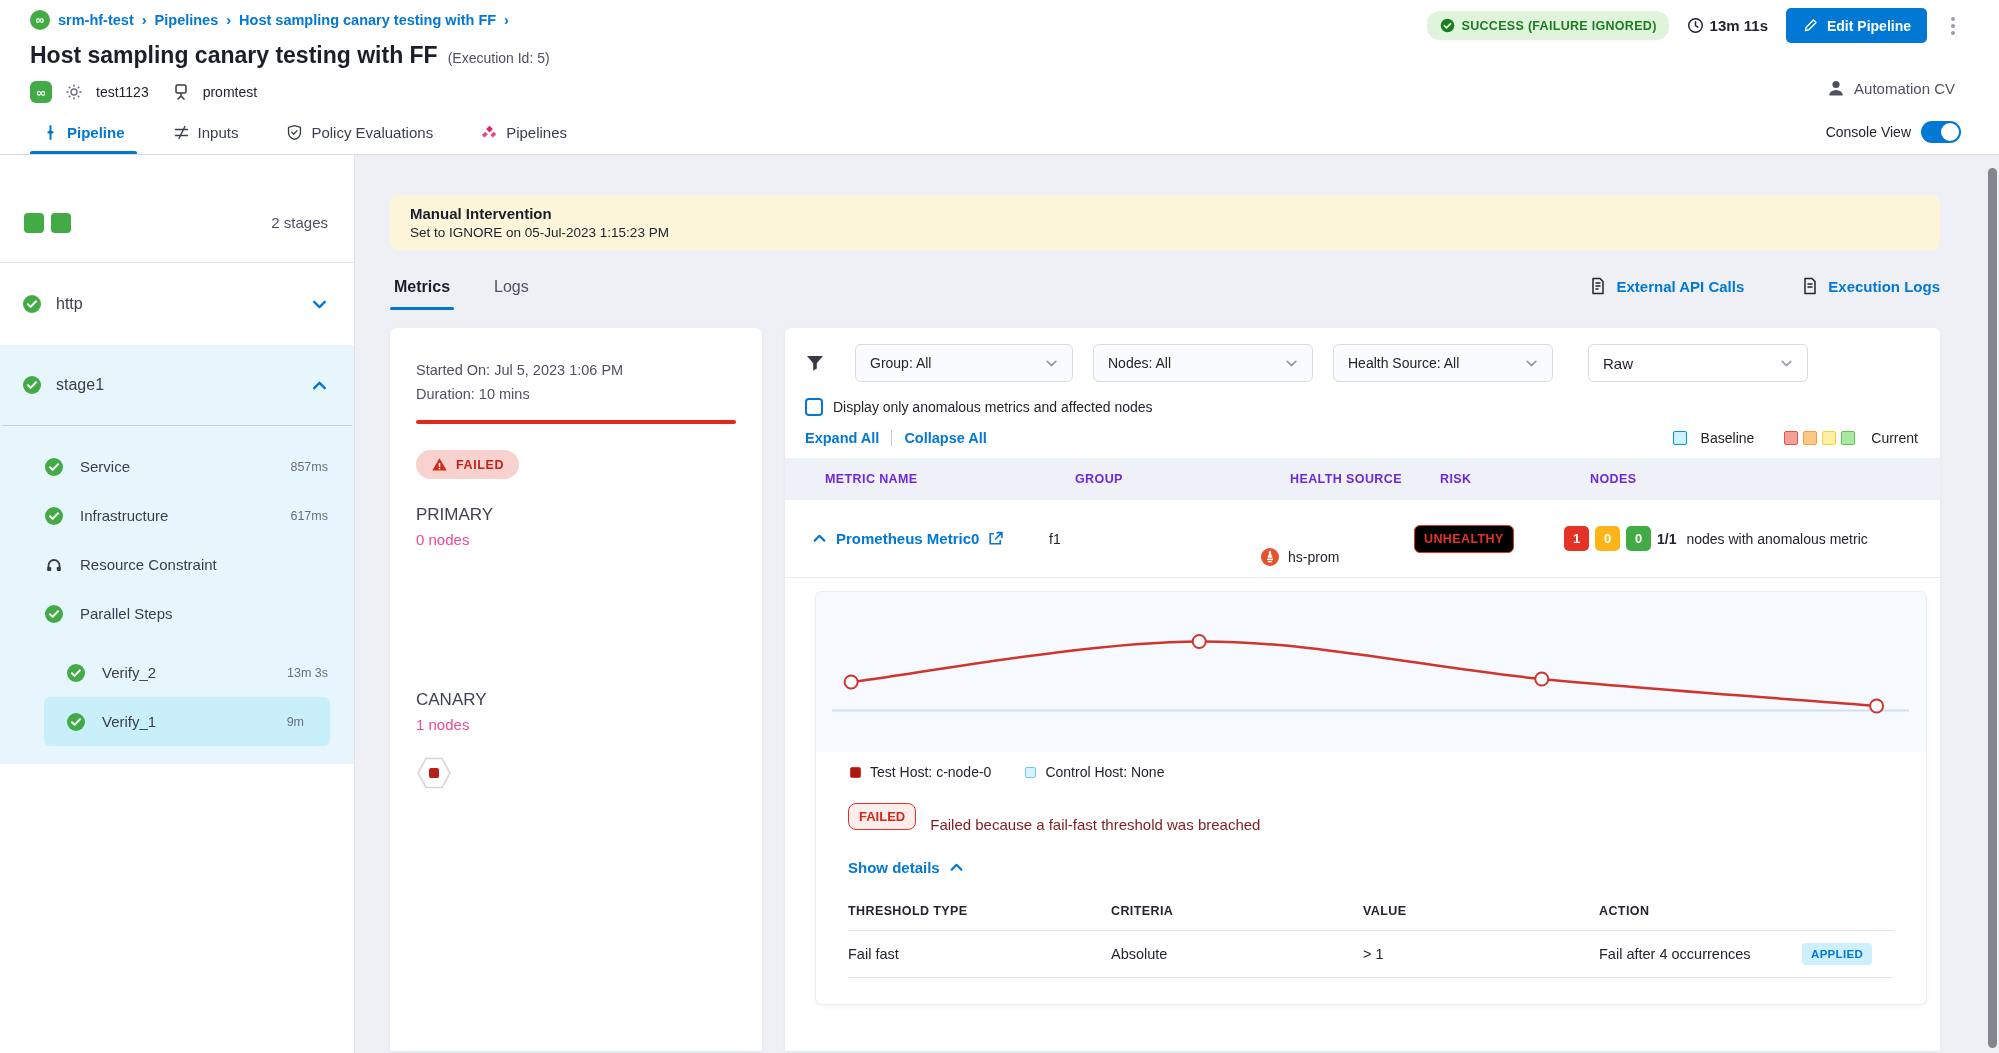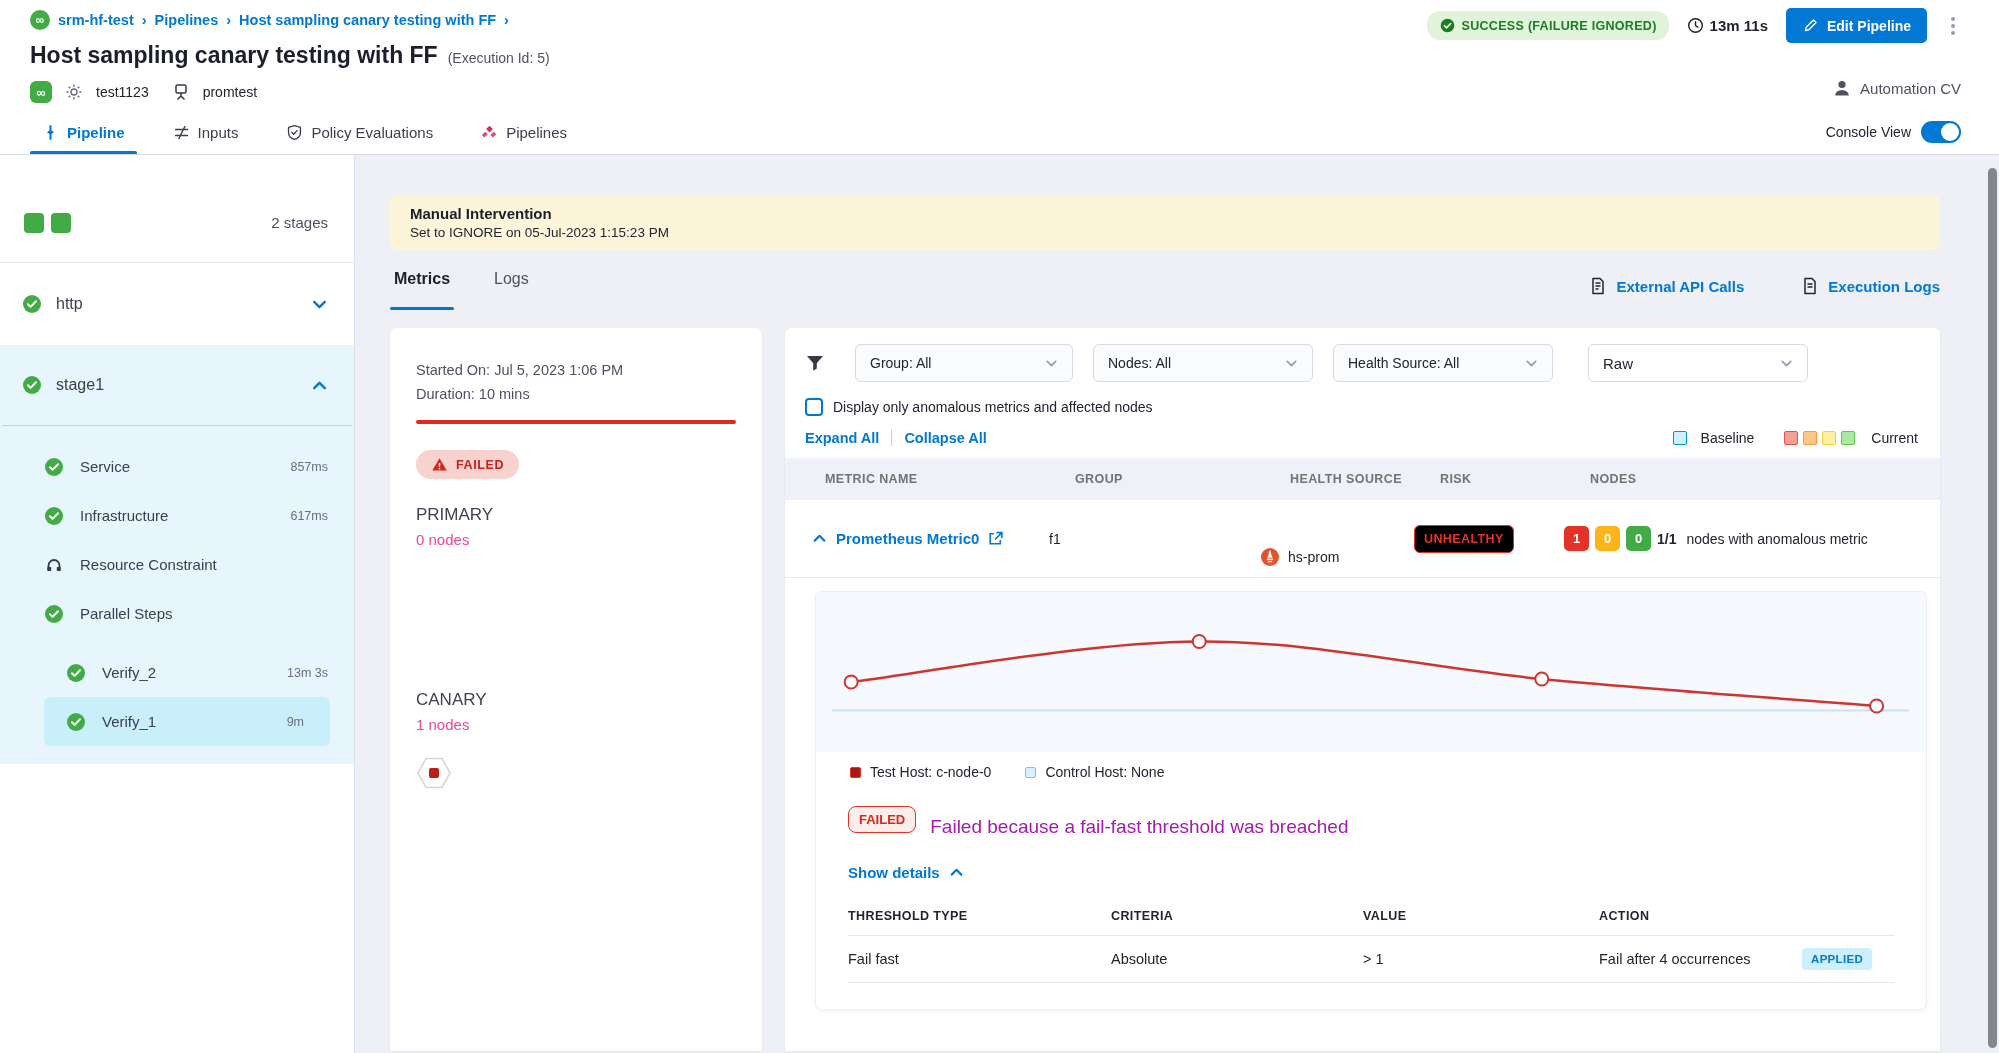--- a/index.html
+++ b/index.html
@@ -18,21 +18,21 @@
   .elapsed { display:flex; align-items:center; gap:6px; font-size:15px; font-weight:600; color:#22252e; }
   .btn-primary { background:#0278d5; color:#fff; font-weight:bold; font-size:14px; border:none; border-radius:5px; padding:9px 16px; display:flex; align-items:center; gap:8px; cursor:pointer; }
   .kebab { display:flex; flex-direction:column; gap:3px; padding:4px 6px; cursor:pointer; }
   .kebab i { width:4px; height:4px; border-radius:50%; background:#9a9cae; }
   .title-row { margin-top:12px; display:flex; align-items:baseline; gap:10px; }
   .page-title { font-size:23px; font-weight:bold; color:#1c1e2b; }
   .exec-id { font-size:14px; color:#4f5162; }
   .meta-row { margin-top:12px; display:flex; align-items:center; gap:12px; }
   .meta-label { font-size:14px; color:#22252e; }
   .sq-logo { width:22px; height:22px; border-radius:6px; background:#42ab45; color:#fff; font-weight:bold; font-size:13px; display:inline-flex; align-items:center; justify-content:center; }
-  .user-chip { position:absolute; right:38px; top:78px; display:flex; align-items:center; gap:8px; font-size:15px; color:#4f5162; }
+  .user-chip { position:absolute; right:44px; top:78px; display:flex; align-items:center; gap:8px; font-size:15px; color:#4f5162; }
 
   
   .tabstrip { height:45px; border-bottom:1px solid #d9dbe5; display:flex; align-items:center; padding:0 38px 0 42px; gap:48px; background:#fff; position:relative; }
   .tab { display:flex; align-items:center; gap:8px; font-size:15px; color:#3a3e4d; cursor:pointer; position:relative; height:100%; }
   .tab.active { color:#0278d5; font-weight:bold; }
   .tab.active::after { content:""; position:absolute; left:-12px; right:-12px; bottom:0; height:3px; background:#0278d5; border-radius:2px 2px 0 0; }
   .console-view { margin-left:auto; display:flex; align-items:center; gap:10px; font-size:14px; color:#22252e; }
   .toggle { width:40px; height:22px; border-radius:11px; background:#0278d5; position:relative; cursor:pointer; }
   .toggle i { position:absolute; right:2px; top:2px; width:18px; height:18px; border-radius:50%; background:#fff; }
 
@@ -58,21 +58,21 @@
   .step-row.selected { background:#c9f0fa; border-radius:6px; margin:0 24px 0 44px; padding-left:22px; }
   .icon-16 { width:17px; height:17px; flex:none; }
   .icon-20 { width:20px; height:20px; flex:none; }
 
   
   .main { flex:1; padding:40px 59px 0 35px; min-width:0; }
   .banner { background:#fcf5da; border-radius:8px; padding:10px 20px; }
   .banner-title { font-size:15px; font-weight:bold; color:#1c1e2b; }
   .banner-sub { font-size:13.5px; color:#22252e; margin-top:3px; }
   .panel-tabs { display:flex; align-items:flex-end; margin-top:14px; height:46px; }
-  .ptab { font-size:16px; color:#4f5162; padding:0 4px 22px 4px; margin-right:36px; cursor:pointer; position:relative; }
+  .ptab { font-size:16px; color:#4f5162; padding:0 4px 14px 4px; margin-right:36px; cursor:pointer; position:relative; }
   .ptab.active { color:#1c1e2b; font-weight:bold; }
   .ptab.active::after { content:""; position:absolute; left:0; right:0; bottom:0; height:3px; background:#0278d5; border-radius:2px; }
   .panel-links { margin-left:auto; display:flex; gap:56px; padding-bottom:14px; }
   .plink { display:flex; align-items:center; gap:8px; color:#0278d5; font-weight:bold; font-size:15px; cursor:pointer; }
 
   .content-row { display:flex; gap:23px; margin-top:18px; height:723px; }
   .card { background:#fff; border-radius:6px 6px 0 0; box-shadow:0 1px 3px rgba(40,41,61,.06); }
 
   
   .summary-card { width:372px; flex:none; padding:34px 26px 0 26px; }
@@ -100,21 +100,21 @@
   .vdiv { width:1px; height:16px; background:#c9cdd6; margin:0 12px; }
   .legend { margin-left:auto; display:flex; align-items:center; gap:12px; font-size:14px; color:#22252e; }
   .lg-sq { width:14px; height:14px; border-radius:2px; }
   .lg-baseline { background:#cdeffe; border:1.5px solid #0092e4; margin-right:2px; }
   .lg-red { background:#f5a097; border:1.5px solid #e4544a; }
   .lg-orange { background:#ffc784; border:1.5px solid #fd9b3d; }
   .lg-yellow { background:#fdf0a2; border:1.5px solid #f0d23a; }
   .lg-green { background:#abe8a4; border:1.5px solid #58c948; margin-right:4px; }
   .current-group { display:flex; gap:5px; margin-left:18px; }
 
-  .mtable-head { display:grid; grid-template-columns:250px 215px 150px 150px 1fr; background:#eef1f7; height:42px; align-items:center; padding-left:40px; font-size:12.5px; font-weight:bold; letter-spacing:.4px; color:#737373; }
+  .mtable-head { display:grid; grid-template-columns:250px 215px 150px 150px 1fr; background:#eef1f7; height:42px; align-items:center; padding-left:40px; font-size:12.5px; font-weight:bold; letter-spacing:.4px; color:#6d28d9; }
   .mrow { display:grid; grid-template-columns:250px 215px 150px 150px 1fr; height:78px; align-items:center; padding-left:14px; border-bottom:1px solid #e8eaf1; background:#fff; }
   .mname { display:flex; align-items:center; gap:8px; }
   .mlink { color:#0278d5; font-size:15px; font-weight:600; cursor:pointer; }
   .cell-text { font-size:14px; color:#22252e; }
   .hs-cell { display:flex; align-items:center; gap:8px; margin-left:-4px;margin-top:36px; }
   .risk-badge { display:inline-block; border:1.5px solid #e43326; color:#e43326; background:#000000; font-weight:bold; font-size:12.5px; letter-spacing:.4px; border-radius:6px; padding:6px 9px; }
   .nodes-cell { display:flex; align-items:center; gap:6px; }
   .cnt { width:25px; height:25px; border-radius:5px; color:#fff; font-weight:bold; font-size:13px; display:flex; align-items:center; justify-content:center; }
   .cnt.red { background:#e43326; } .cnt.yellow { background:#fcb519; } .cnt.green { background:#42ab45; }
   .nodes-ratio { font-weight:bold; font-size:14px; }
@@ -122,21 +122,21 @@
 
   .detail-card { margin:14px 14px 0 31px; background:#fff; border-radius:6px; box-shadow:0 0 0 1px #eceef4, 0 2px 6px rgba(40,41,61,.06); }
   .chart-panel { background:#f6f9fd; border-radius:6px 6px 0 0; padding:6px 2px 0 2px; }
   .chart-legend { display:flex; align-items:center; gap:34px; padding:12px 34px 10px 34px; font-size:14px; color:#22252e; }
   .cl-item { display:flex; align-items:center; gap:9px; }
   .cl-sq { width:11px; height:11px; border-radius:2px; }
   .cl-test { background:#a81a11; border:1px solid #e43326; }
   .cl-control { background:#d7f2fd; border:1px solid #70c7ee; }
   .fail-row { display:flex; align-items:center; gap:14px; padding:10px 32px 0 32px; }
   .fail-badge { border:1.5px solid #e43326; border-radius:8px; background:#fdeeec; color:#d5281b; font-weight:bold; font-size:13px; padding:5px 10px; }
-  .fail-msg { font-size:19px; color:#a21caf;margin-top:16px; }
+  .fail-msg { font-size:15px; color:#7f1d1d;margin-top:16px; }
   .show-details { display:flex; align-items:center; gap:8px; padding:26px 32px 4px 32px; color:#0278d5; font-size:15px; font-weight:600; cursor:pointer; }
   .dtable { margin:14px 32px 26px 32px; }
   .dt-head { display:grid; grid-template-columns:263px 252px 236px 1fr; font-size:12.5px; font-weight:bold; letter-spacing:.4px; color:#22252e; padding:10px 0 12px 0; }
   .dt-row { display:grid; grid-template-columns:263px 252px 236px 1fr; align-items:center; height:48px; border-top:1px solid #e4e6ef; border-bottom:1px solid #e4e6ef; font-size:14.5px; color:#22252e; }
   .action-cell { display:flex; align-items:center; }
   .applied-badge { margin-left:auto; margin-right:22px; background:#cdeffe; color:#0278d5; font-weight:bold; font-size:11.5px; letter-spacing:.3px; border-radius:4px; padding:5px 9px; }
 
   
   .vscroll { position:absolute; top:168px; right:2px; width:9px; height:880px; background:#84858f; border-radius:5px; cursor:pointer; }
 </style>

